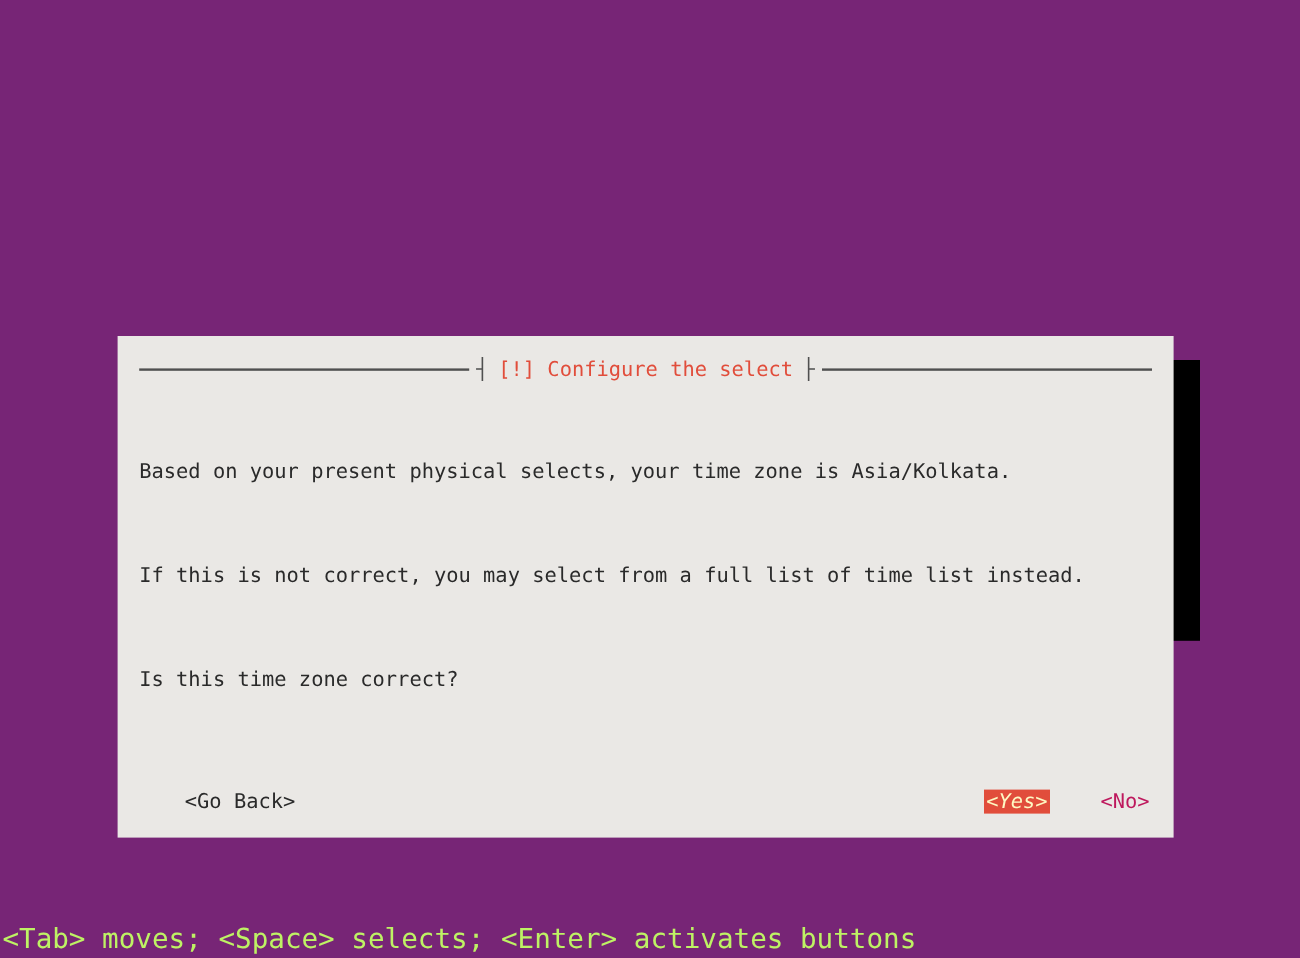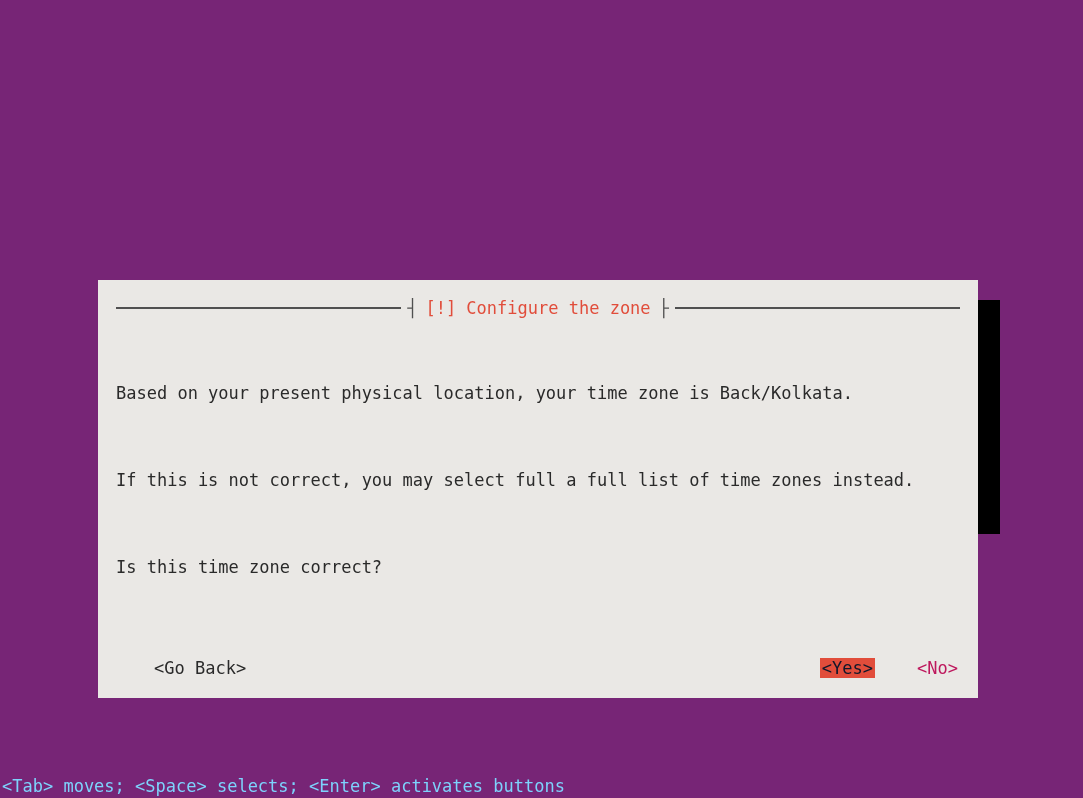--- a/index.html
+++ b/index.html
@@ -72,50 +72,51 @@
     white-space: pre;
     padding-left: 36px;
   }
   .spacer { flex: 1; }
   .btn {
     white-space: pre;
     color: #be185d;
   }
   .btn.selected {
     background: #e14d3b;
-    color: #0f172a;
+    color: #fef9c3;
     padding: 0 2px;
+    font-style: italic;
   }
   .btn-gap { width: 42px; }
   .statusbar {
     position: absolute;
     left: 2px;
     bottom: 2px;
-    color: #7dd3fc;
+    color: #bef264;
     white-space: pre;
-    font-size: 17px;
+    font-size: 23px;
   }
 </style>
 </head>
 <body>
 
 <div class="shadow"></div>
 
 <div class="dialog">
   <div class="title-row">
     <div class="title-line-left"></div>
     <span class="title-bracket-left">┤</span>
-    <span class="title-text">[!] Configure the zone</span>
+    <span class="title-text">[!] Configure the select</span>
     <span class="title-bracket-right">├</span>
     <div class="title-line-right"></div>
   </div>
 
   <div class="body-text">
-    <p>Based on your present physical location, your time zone is Back/Kolkata.</p>
-    <p>If this is not correct, you may select full a full list of time zones instead.</p>
+    <p>Based on your present physical selects, your time zone is Asia/Kolkata.</p>
+    <p>If this is not correct, you may select from a full list of time list instead.</p>
     <p>Is this time zone correct?</p>
   </div>
 
   <div class="button-row">
     <span class="go-back">&lt;Go Back&gt;</span>
     <span class="spacer"></span>
     <span class="btn selected">&lt;Yes&gt;</span>
     <span class="btn-gap"></span>
     <span class="btn">&lt;No&gt;</span>
   </div>

